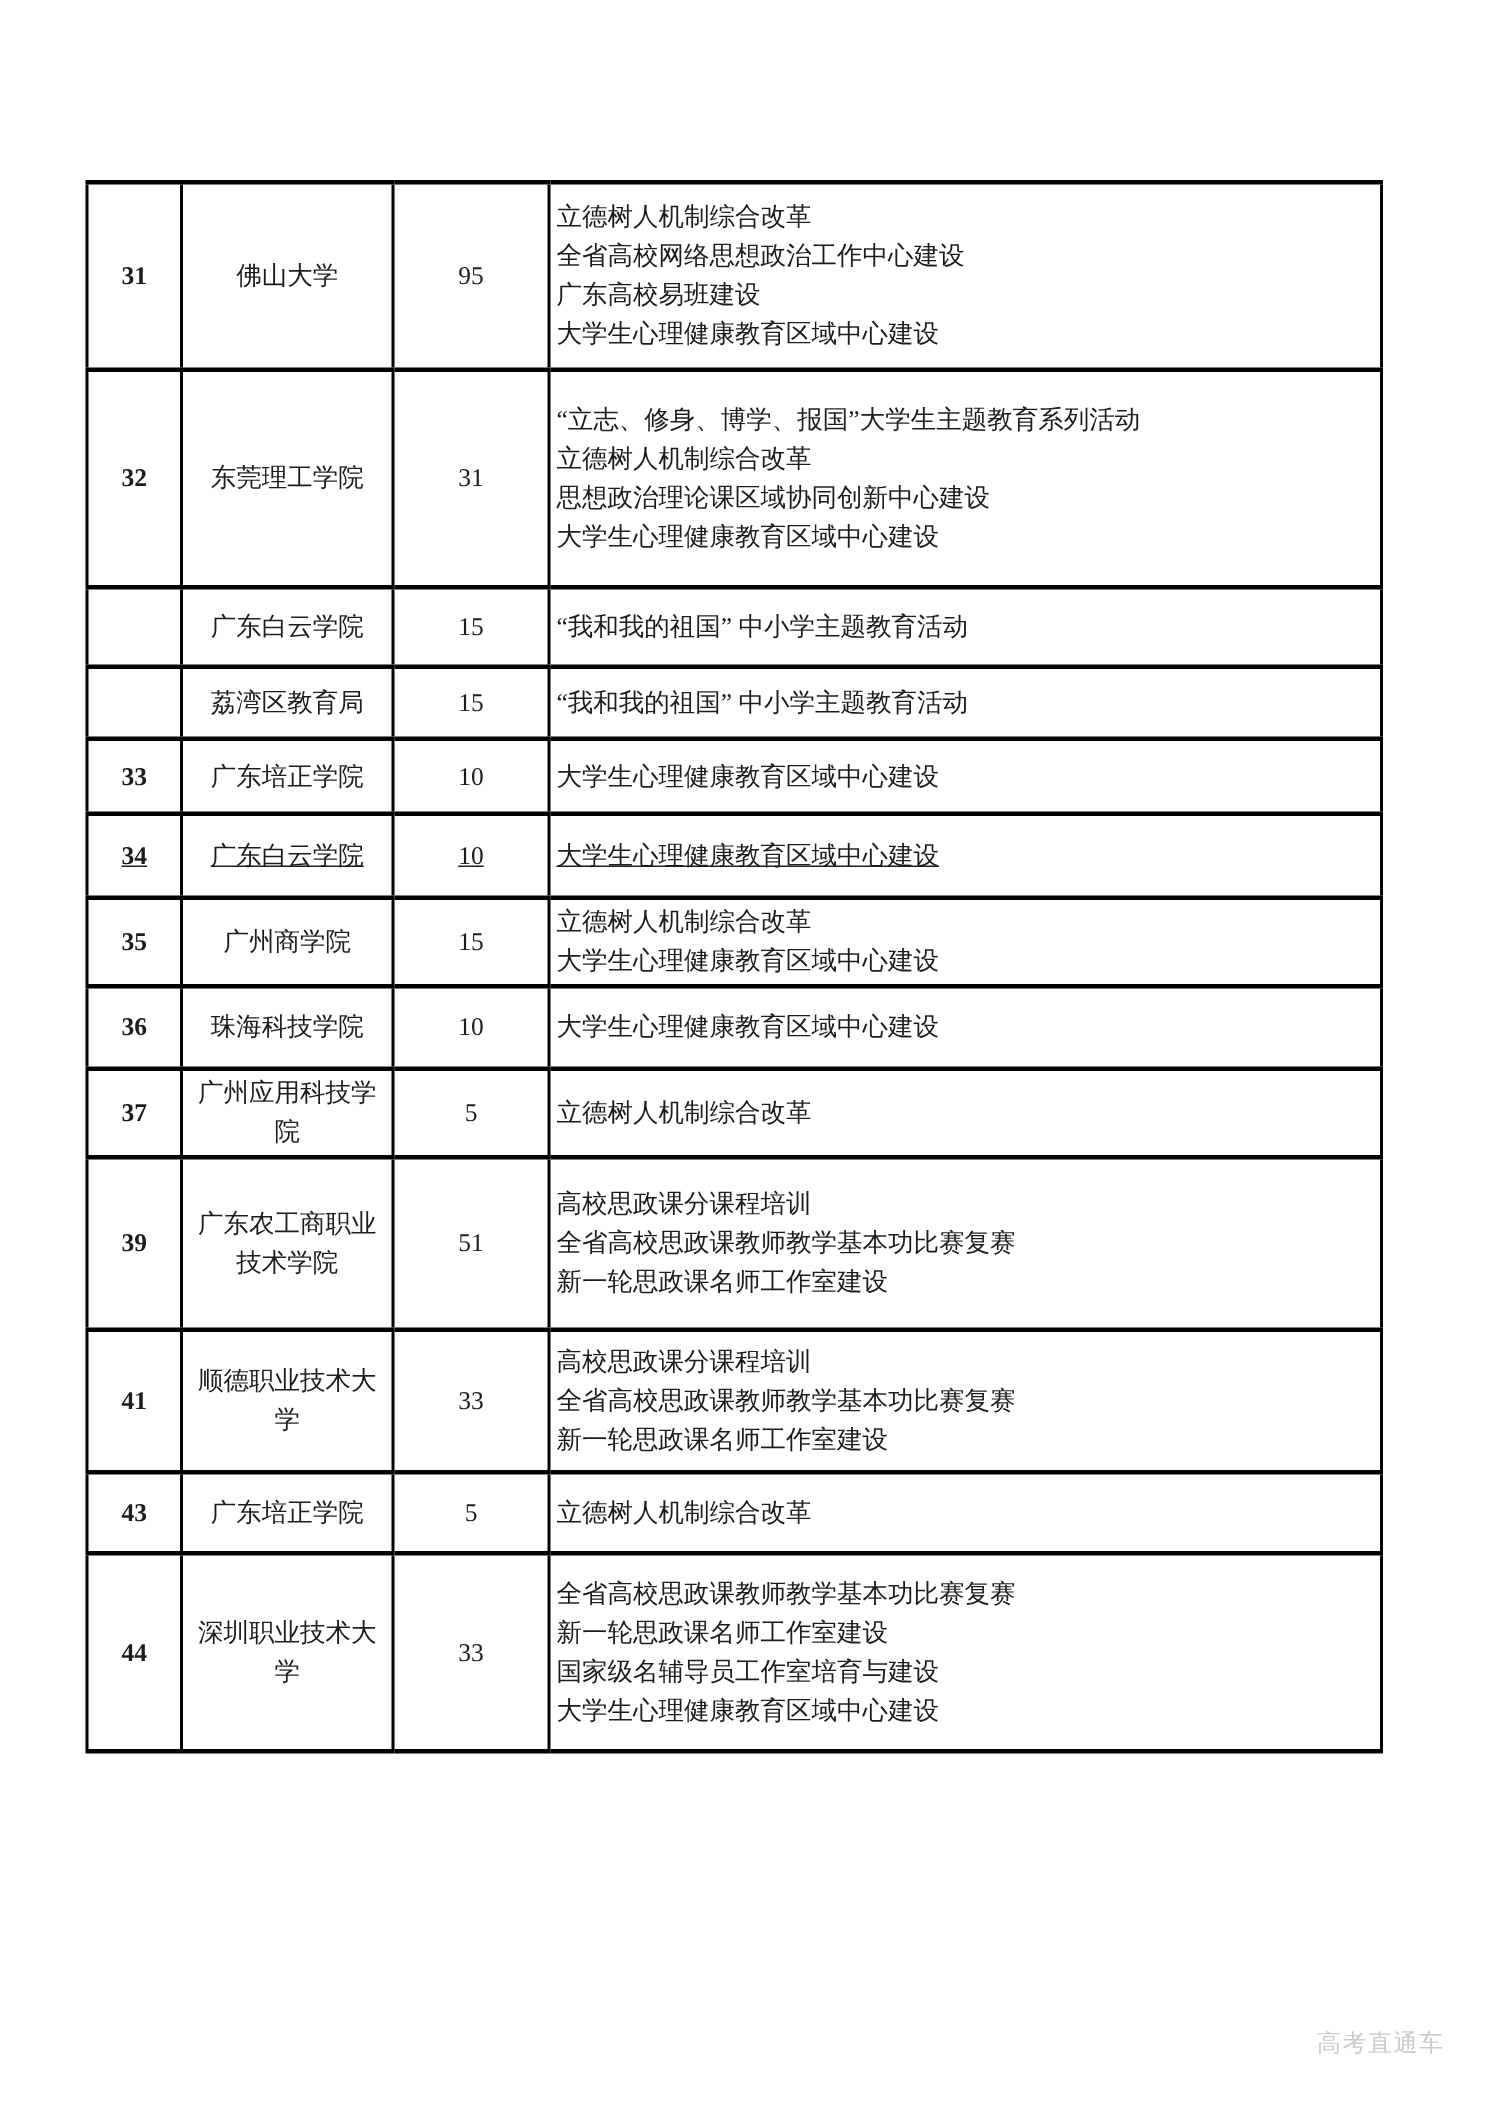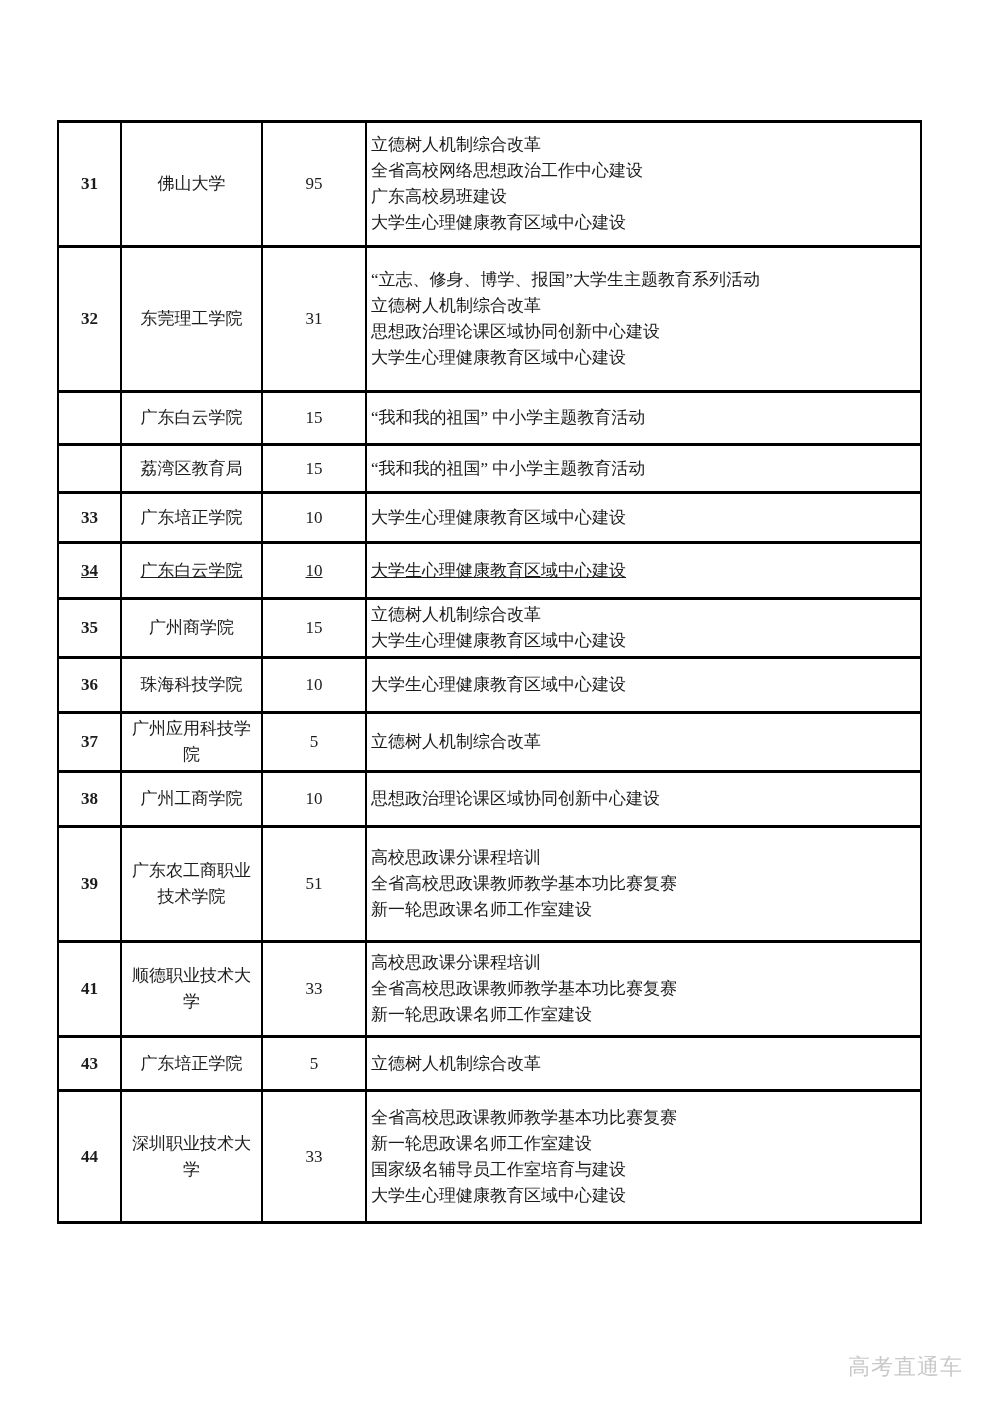--- a/index.html
+++ b/index.html
@@ -52,21 +52,21 @@
     text-align: left;
     padding-left: 7px;
   }
   .project-line {
     white-space: nowrap;
   }
   .watermark {
     position: absolute;
     top: 1352px;
     right: 28px;
-    font-size: 22px;
+    font-size: 16px;
     letter-spacing: 1px;
     color: #c9c9c9;
     font-family: "Liberation Sans", "DejaVu Sans", sans-serif;
   }
 </style>
 </head>
 <body>
 
 <div class="page">
 
@@ -150,28 +150,20 @@
           </td>
         </tr>
         <tr style="height: 51px; border-radius: 12px;">
           <td class="c-no">37</td>
           <td class="c-name">广州应用科技学院</td>
           <td class="c-count">5</td>
           <td class="c-projects">
             <div class="project-line">立德树人机制综合改革</div>
           </td>
         </tr>
-        <tr style="height: 55px;">
-          <td class="c-no">38</td>
-          <td class="c-name">广州工商学院</td>
-          <td class="c-count">10</td>
-          <td class="c-projects">
-            <div class="project-line">思想政治理论课区域协同创新中心建设</div>
-          </td>
-        </tr>
         <tr style="height: 115px;">
           <td class="c-no">39</td>
           <td class="c-name">广东农工商职业技术学院</td>
           <td class="c-count">51</td>
           <td class="c-projects">
             <div class="project-line">高校思政课分课程培训</div>
             <div class="project-line">全省高校思政课教师教学基本功比赛复赛</div>
             <div class="project-line">新一轮思政课名师工作室建设</div>
           </td>
         </tr>

